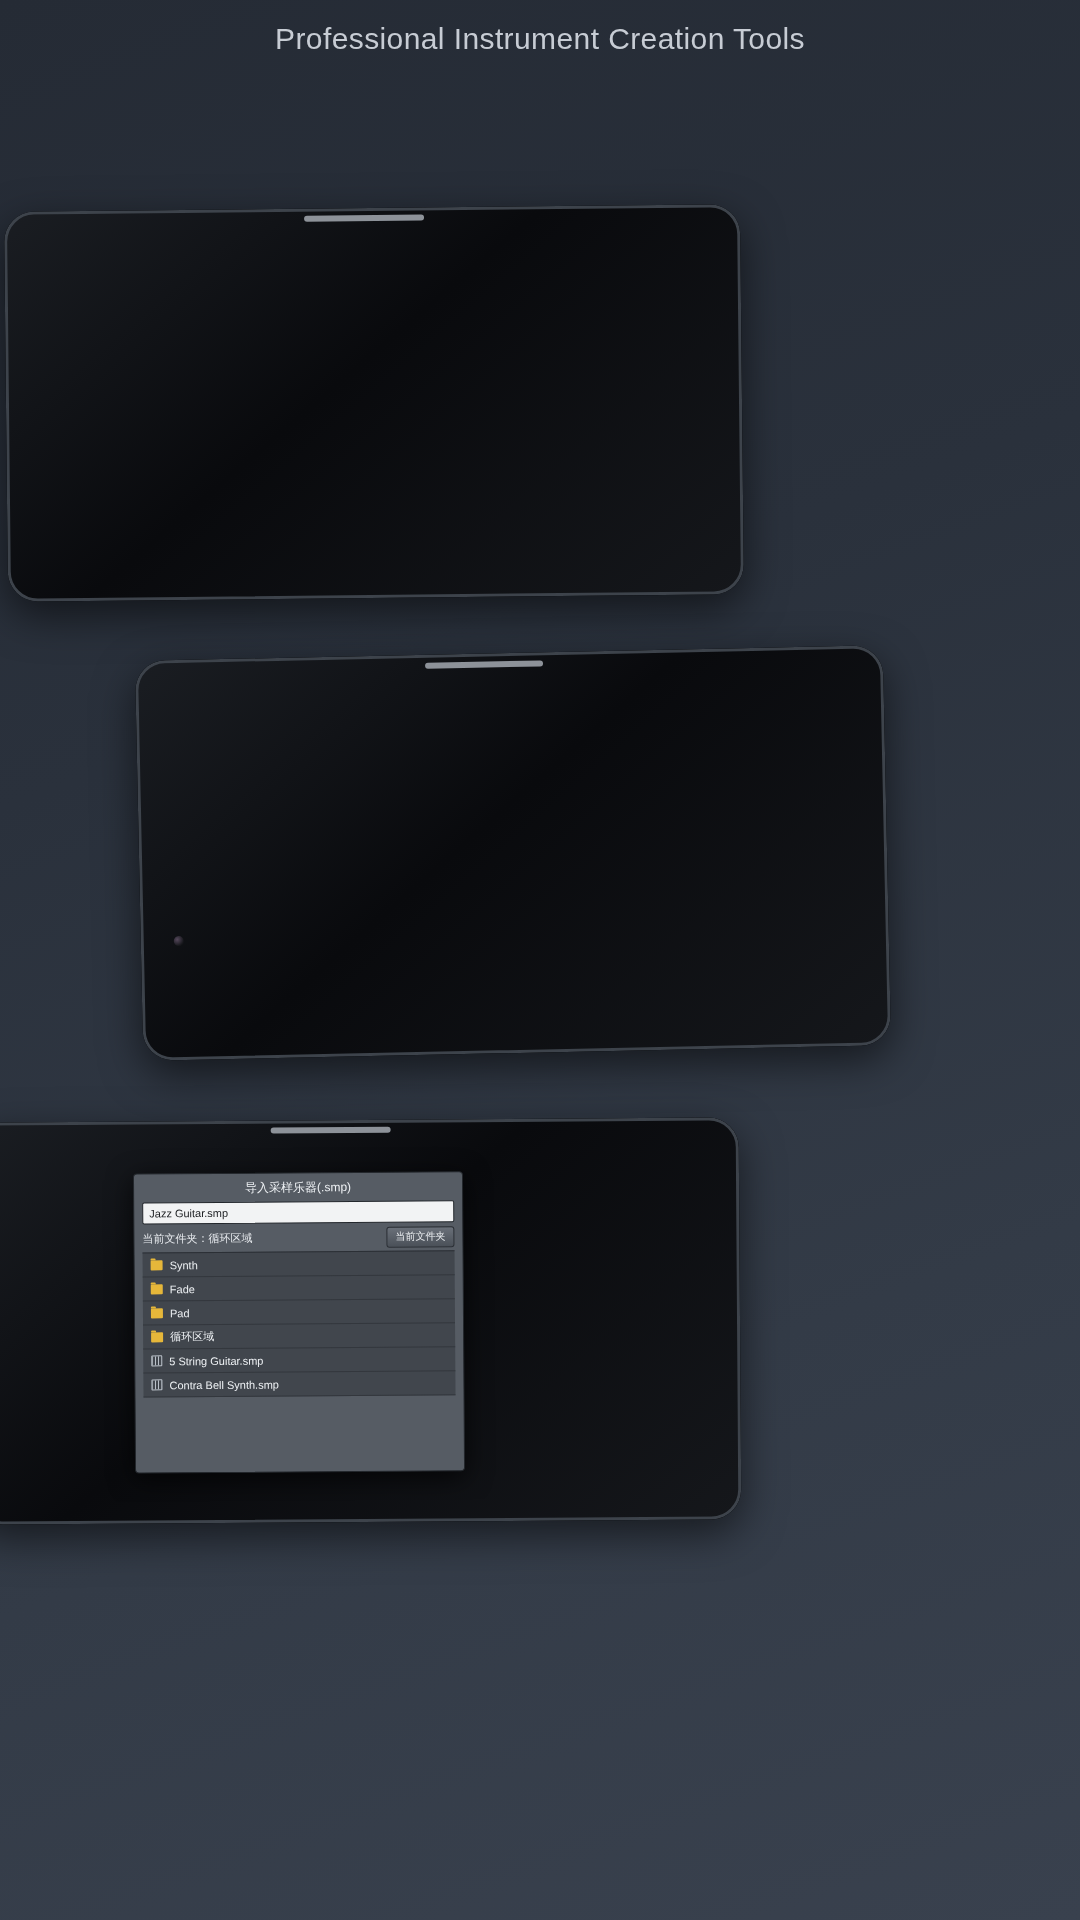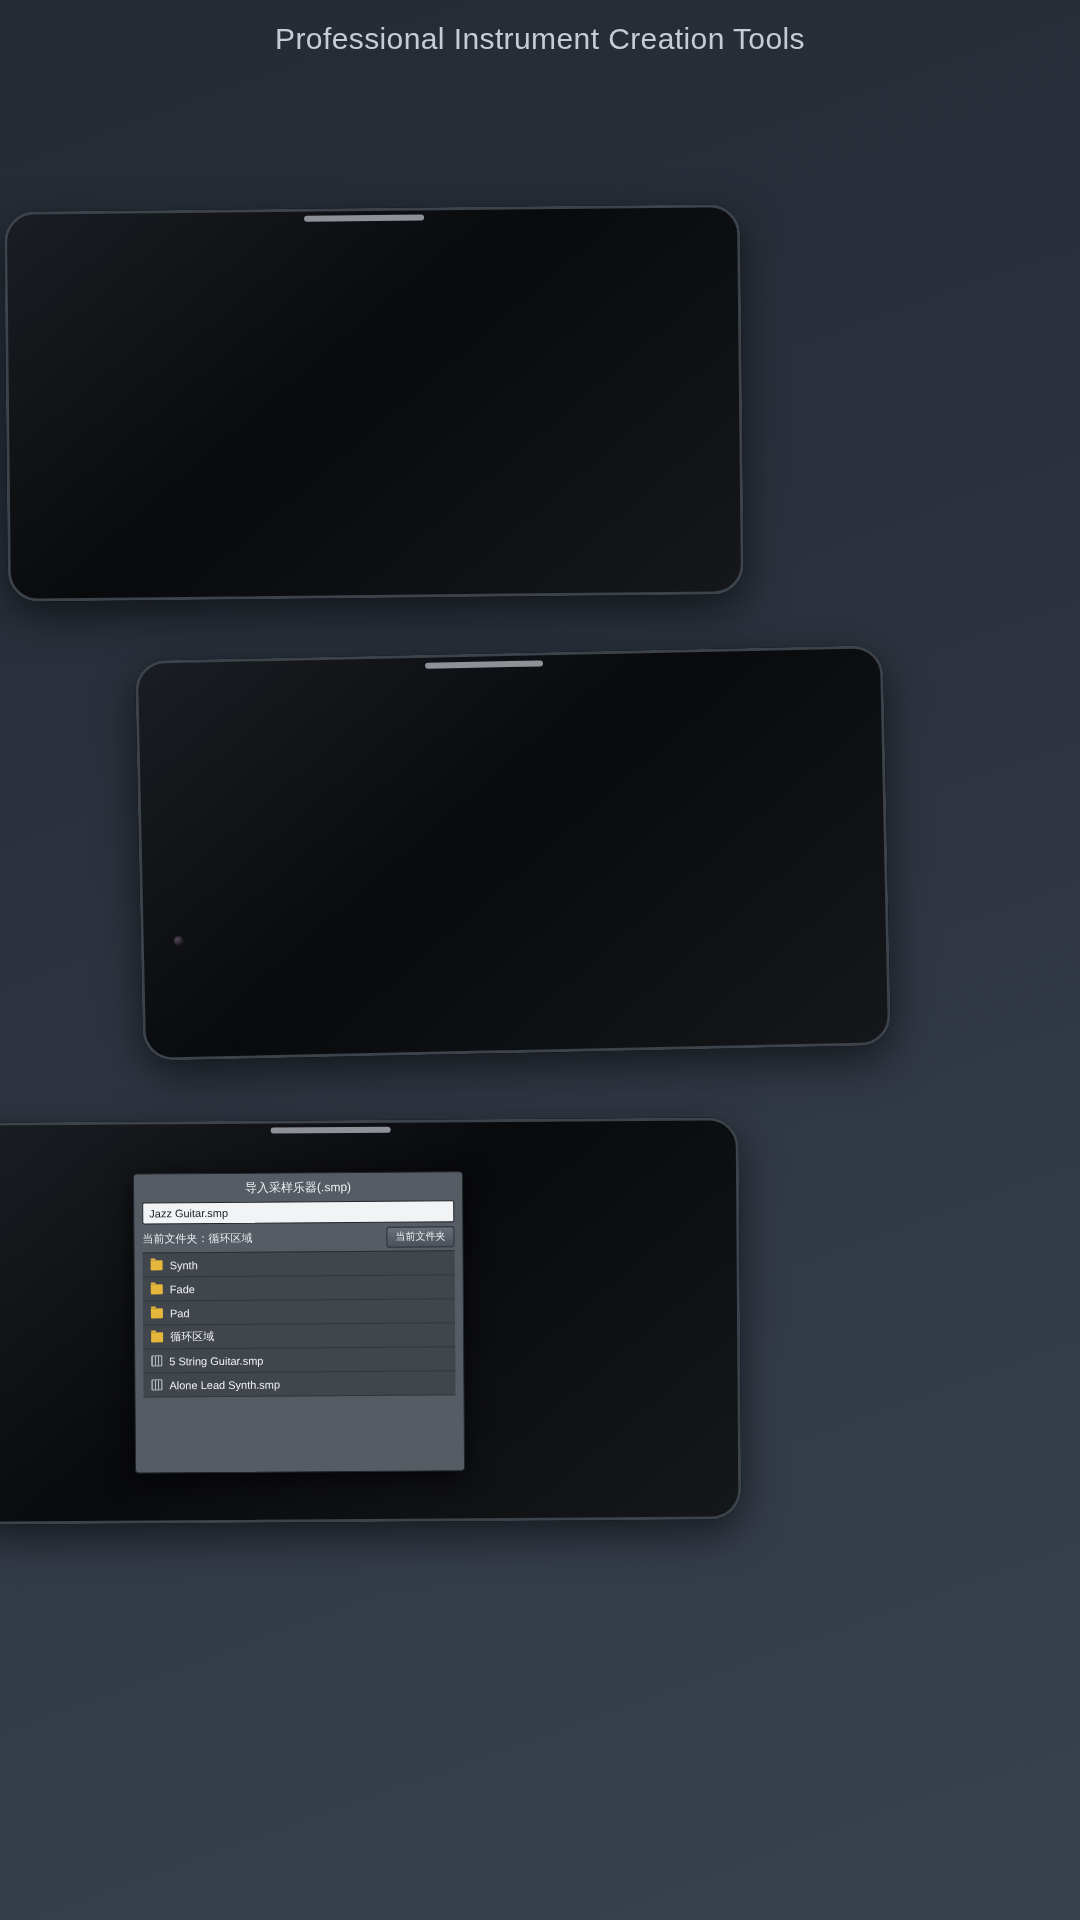--- a/index.html
+++ b/index.html
@@ -1013,21 +1013,21 @@
             <div class="dlg-row">
               <span class="folder-ic"></span>
               <span>循环区域</span>
             </div>
             <div class="dlg-row">
               <span class="file-ic"></span>
               <span>5 String Guitar.smp</span>
             </div>
             <div class="dlg-row">
               <span class="file-ic"></span>
-              <span>Alone Lead Synth.smp</span>
+              <span>Contra Bell Synth.smp</span>
             </div>
           </div>
       </div>
 
     </div>
   </div>
   <div class="bezel"></div>
 </div>
 
 </body></html>

